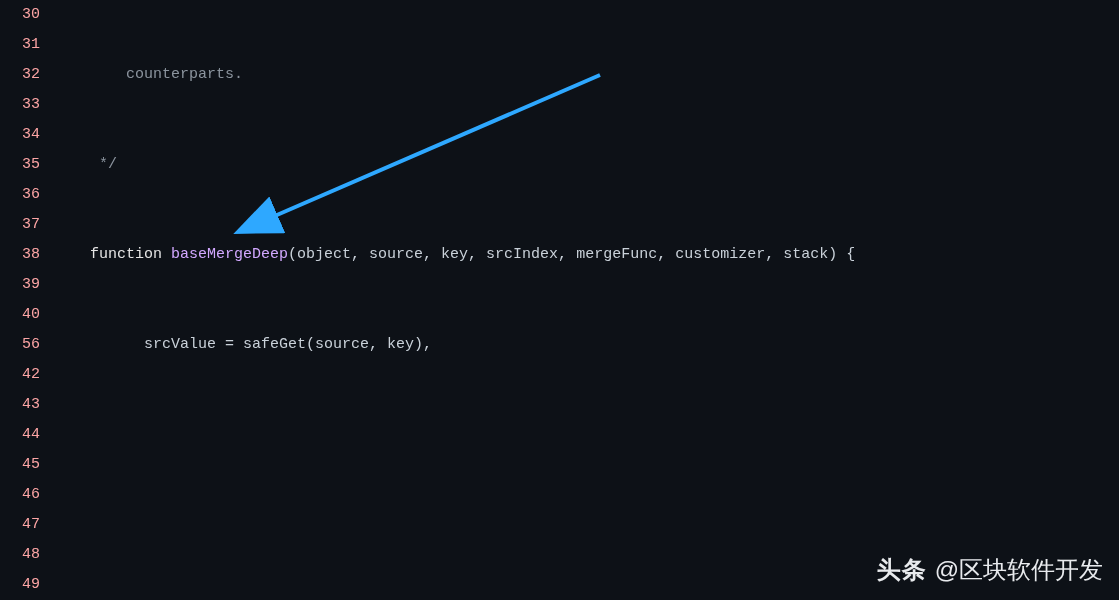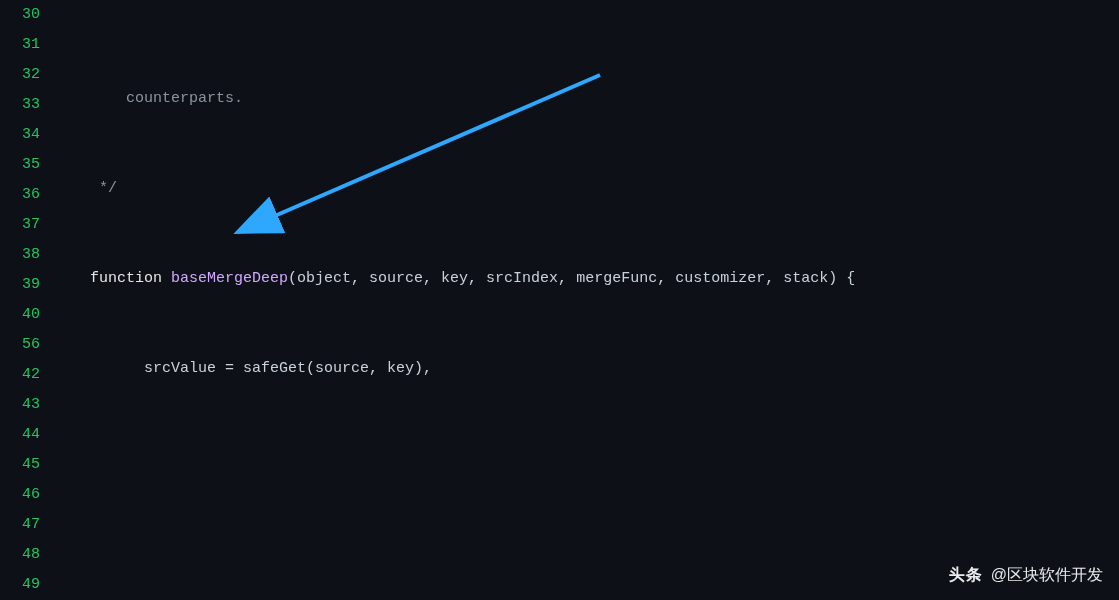--- a/index.html
+++ b/index.html
@@ -15,28 +15,27 @@
   }
   .editor {
     display: flex;
     height: 100%;
   }
   .gutter {
     width: 54px;
     flex-shrink: 0;
     text-align: right;
     padding-right: 14px;
-    color: #22c55e;
+    color: #fca5a5;
     user-select: none;
   }
   .code {
     flex: 1;
     white-space: pre;
     line-height: 30px;
-    margin-top: 24px;
   }
   .gutter .ln {
     height: 30px;
     line-height: 30px;
   }
   .line {
     height: 30px;
     line-height: 30px;
   }
   .kw { color: #e5e5e5; }
@@ -50,21 +49,21 @@
   }
   .watermark {
     position: absolute;
     right: 16px;
     bottom: 14px;
     display: flex;
     align-items: flex-start;
     gap: 8px;
     color: #e8eaed;
     font-family: "Microsoft YaHei", Arial, sans-serif;
-    font-size: 16px;
+    font-size: 24px;
     font-weight: 500;
     pointer-events: none;
   }
   .watermark .brand {
     font-weight: 700;
     letter-spacing: 1px;
   }
 </style>
 </head>
 <body>

